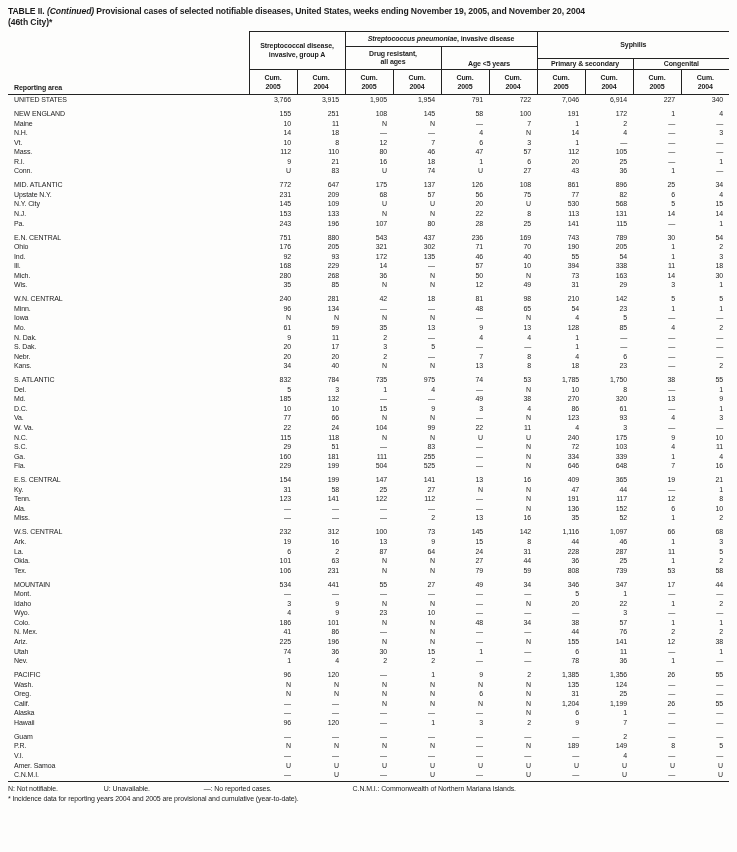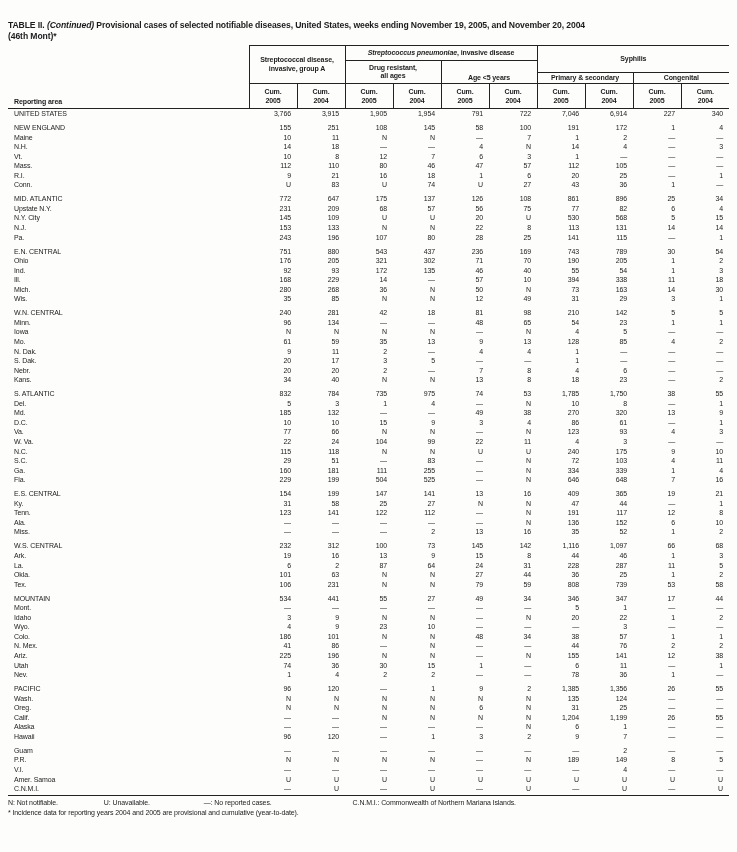--- a/index.html
+++ b/index.html
@@ -1,19 +1,19 @@
 <!DOCTYPE html>
 <html><head>
 <meta charset="utf-8">
 <style>
   html,body{margin:0;padding:0;background:#fff;}
   .page{
     width:737px;height:852px;background:#fdfdfc;color:#1c1c1c;
     font-family:"Liberation Sans", sans-serif;
-    position:relative;box-sizing:border-box;padding:20px 8px 0 8px;overflow:hidden;
+    position:relative;box-sizing:border-box;padding:6px 8px 0 8px;overflow:hidden;
   }
   .title{font-size:8.6px;font-weight:bold;line-height:11px;letter-spacing:-0.1px;margin-bottom:3px;}
   .title .bi{font-style:italic;}
   table.main{
     width:721px;border-collapse:collapse;table-layout:fixed;
     font-size:7px;letter-spacing:-0.1px;
   }
   col.c-area{width:241px;}
   col.c-num{width:48px;}
   thead th{font-weight:bold;padding:0;vertical-align:middle;text-align:center;line-height:8.5px;}
@@ -42,21 +42,21 @@
 </style>
 </head>
 <body>
 
 <div class="page">
 
   <div class="title">
     <span>TABLE II.</span>
     <span class="bi">(Continued)</span>
     <span>Provisional cases of selected notifiable diseases, United States, weeks ending November 19, 2005, and November 20, 2004</span>
-    <span style="display:block;">(46th Mont)*</span>
+    <span style="display:block;">(46th City)*</span>
   </div>
 
   <table class="main">
     <colgroup>
       <col class="c-area">
       <col class="c-num">
         <col class="c-num">
         <col class="c-num">
         <col class="c-num">
         <col class="c-num">

